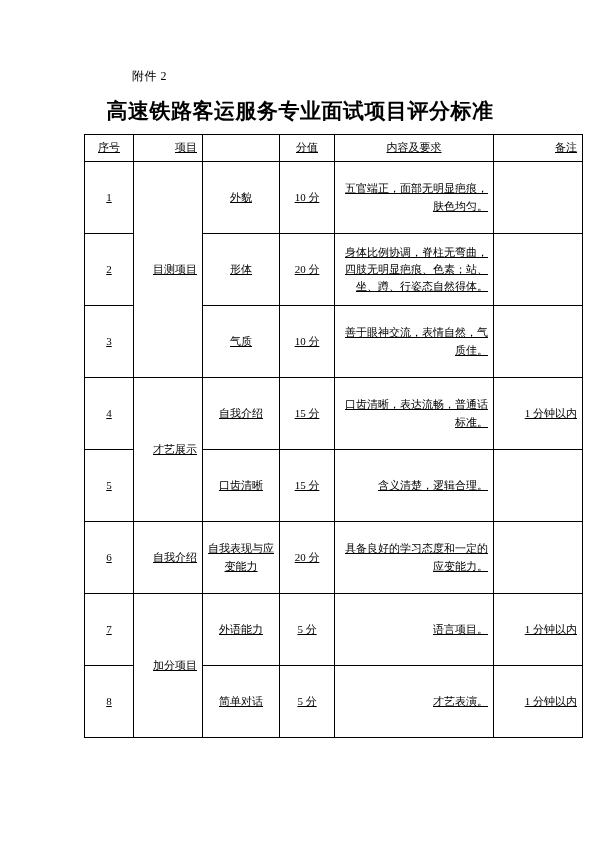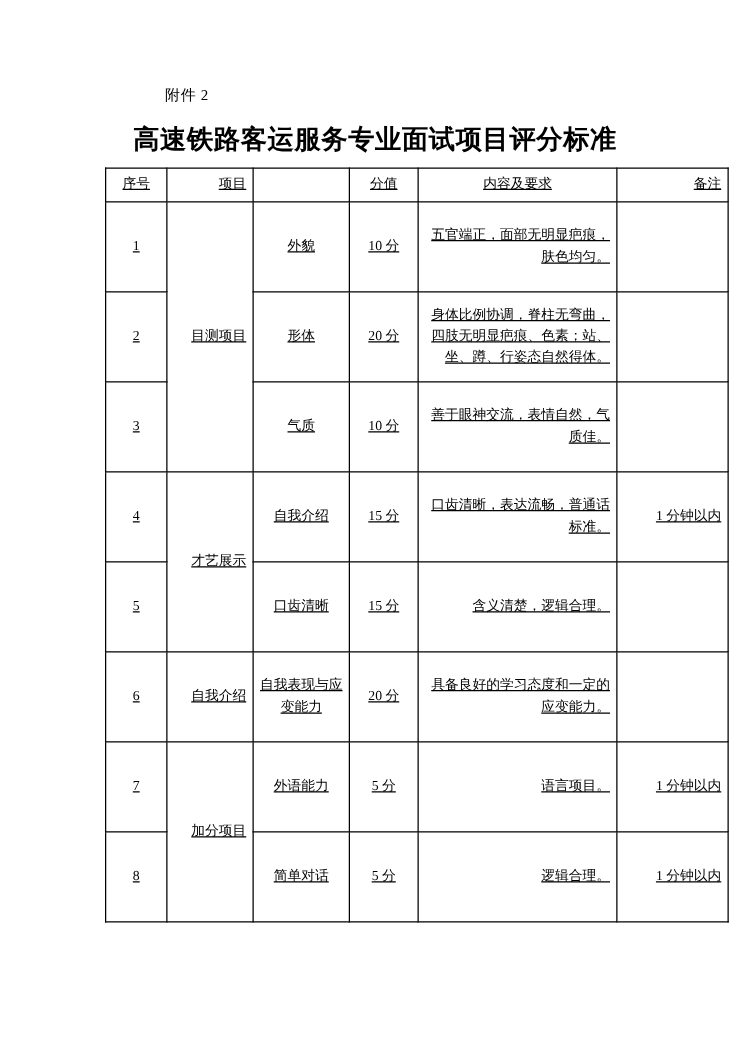--- a/index.html
+++ b/index.html
@@ -167,20 +167,20 @@
         <td class="cell-center">外语能力</td>
         <td class="cell-center">5 分</td>
         <td class="cell-content">语言项目。</td>
         <td class="cell-remark">1 分钟以内</td>
       </tr>
 
       <tr>
         <td class="cell-center">8</td>
         <td class="cell-center">简单对话</td>
         <td class="cell-center">5 分</td>
-        <td class="cell-content">逻辑合理。</td>
+        <td class="cell-content">才艺表演。</td>
         <td class="cell-remark">1 分钟以内</td>
       </tr>
 
     </tbody>
   </table>
 
 </div>
 
 </body></html>

